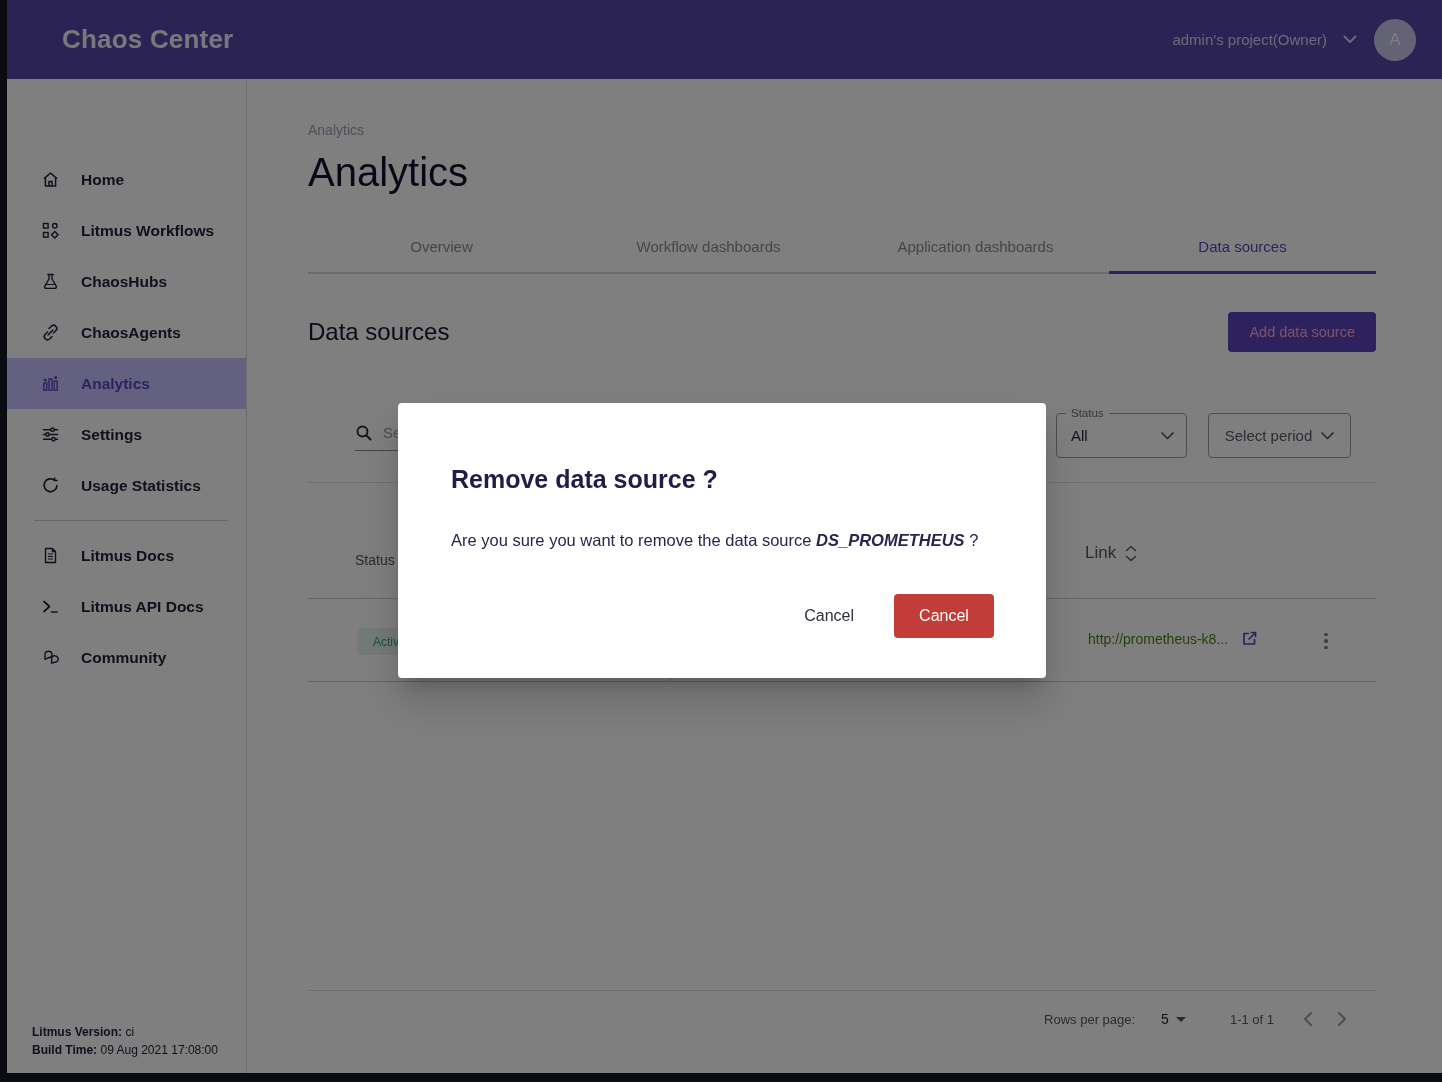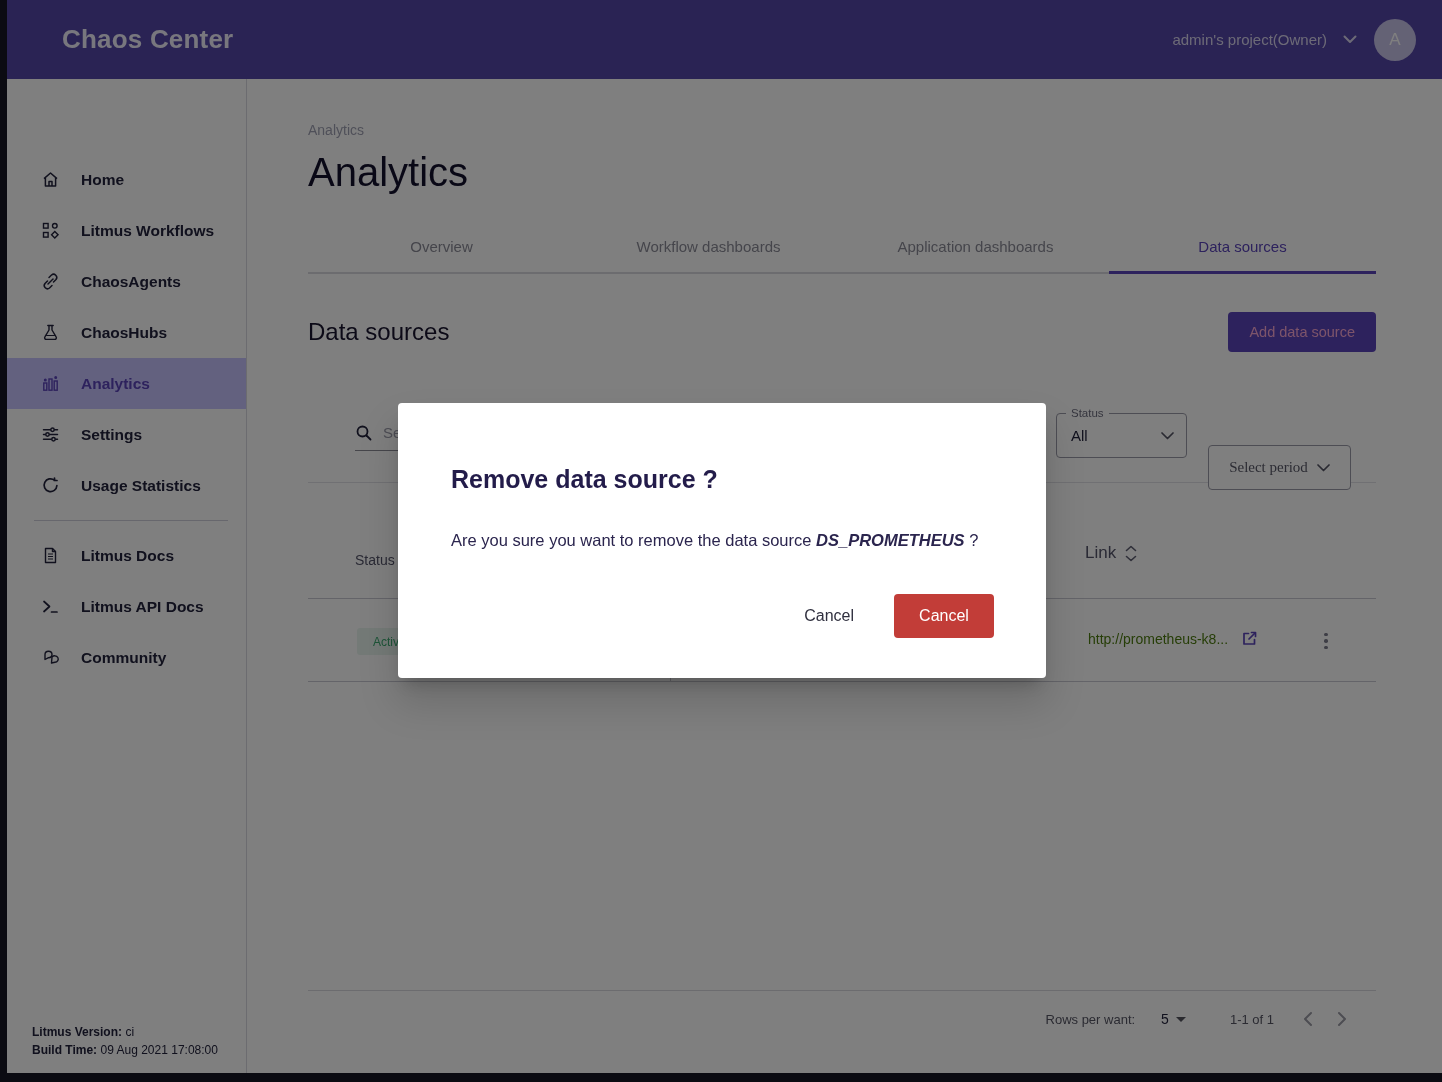--- a/index.html
+++ b/index.html
@@ -57,21 +57,21 @@
                       font-family:inherit; }
   .search-box input::placeholder { color:#9a9aa8; }
   .filters-right { position:absolute; right:25px; top:27px; display:flex; gap:21px; }
   .select-outlined { position:relative; width:131px; height:45px; border:1px solid #9a9aa8; border-radius:4px;
                      display:flex; align-items:center; padding:0 12px 0 14px; cursor:pointer; }
   .select-outlined .sel-label { position:absolute; top:-7px; left:9px; background:#fff; padding:0 5px;
                                 font-size:11.5px; color:#6b6b7d; }
   .select-outlined .sel-value { font-size:15px; color:#23233c; flex:1; }
   .btn-period { width:143px; height:45px; border:1px solid #9a9aa8; border-radius:4px; background:#fff;
                 display:flex; align-items:center; justify-content:center; gap:9px; font-size:15px;
-                color:#595968; cursor:pointer; font-family:Liberation Serif, serif;margin-top:32px; }
+                color:#595968; cursor:pointer; font-family:Liberation Sans, sans-serif; }
 
   .thead-row { height:116px; border-bottom:1px solid #c9c9d2; position:relative; }
   .th-status { position:absolute; left:47px; top:69px; font-size:14px; color:#55556a; }
   .th-link { position:absolute; left:777px; top:60px; display:flex; align-items:center; gap:9px;
              font-size:17px; color:#55556a; }
   .sort-stack { display:flex; flex-direction:column; gap:3px; cursor:pointer; }
 
   .trow { height:83px; border-bottom:1px solid #c9c9d2; position:relative; }
   .col-sep { position:absolute; left:362px; top:0; height:100%; width:1px; background:#c9c9d2; }
   .badge-active { position:absolute; left:49px; top:29px; height:27px; padding:0 16px; border-radius:3px;
@@ -147,36 +147,36 @@
               <rect x="2.5" y="2.5" width="4.6" height="4.6"></rect>
               <circle cx="13.8" cy="4.8" r="2.3"></circle>
               <rect x="2.5" y="11.5" width="4.6" height="4.6"></rect>
               <rect x="11.5" y="11.5" width="4.6" height="4.6" transform="rotate(45 13.8 13.8)"></rect>
             </svg>
         </span>
         <span>Litmus Workflows</span>
       </div>
       <div class="nav-item">
         <span class="nicon">
+          <svg width="19" height="19" viewBox="0 0 19 19" fill="none" stroke="currentColor" stroke-width="1.4" stroke-linecap="round" stroke-linejoin="round">
+              <path d="M6.8 2.5 H12.2 M8 2.5 V7 L3.9 13.9 A1.6 1.6 0 0 0 5.3 16.4 H13.7 A1.6 1.6 0 0 0 15.1 13.9 L11 7 V2.5"></path>
+              <path d="M5.5 12.5 H13.5" stroke-width="1.2"></path>
+            </svg>
+        </span>
+        <span>ChaosHubs</span>
+      </div>
+      <div class="nav-item">
+        <span class="nicon">
           <svg width="19" height="19" viewBox="0 0 19 19" fill="none" stroke="currentColor" stroke-width="1.5" stroke-linecap="round">
               <path d="M8 5.5 L10.5 3 a3.2 3.2 0 0 1 4.5 4.5 L12.5 10"></path>
               <path d="M11 13.5 L8.5 16 a3.2 3.2 0 0 1 -4.5 -4.5 L6.5 9"></path>
               <path d="M7 12 L12 7"></path>
             </svg>
         </span>
         <span>ChaosAgents</span>
-      </div>
-      <div class="nav-item">
-        <span class="nicon">
-          <svg width="19" height="19" viewBox="0 0 19 19" fill="none" stroke="currentColor" stroke-width="1.4" stroke-linecap="round" stroke-linejoin="round">
-              <path d="M6.8 2.5 H12.2 M8 2.5 V7 L3.9 13.9 A1.6 1.6 0 0 0 5.3 16.4 H13.7 A1.6 1.6 0 0 0 15.1 13.9 L11 7 V2.5"></path>
-              <path d="M5.5 12.5 H13.5" stroke-width="1.2"></path>
-            </svg>
-        </span>
-        <span>ChaosHubs</span>
       </div>
       <div class="nav-item active">
         <span class="nicon">
           <svg width="19" height="19" viewBox="0 0 19 19" fill="none" stroke="currentColor" stroke-width="1.4">
               <rect x="2.8" y="9" width="3" height="7.2"></rect>
               <rect x="8" y="5" width="3" height="11.2"></rect>
               <rect x="13.2" y="7" width="3" height="9.2"></rect>
               <circle cx="4.3" cy="6" r="0.8"></circle>
               <circle cx="14.7" cy="3.5" r="0.8"></circle>
             </svg>
@@ -321,21 +321,21 @@
         <div class="kebab">
             <i></i>
             <i></i>
             <i></i>
           </div>
       </div>
 
       <div class="tfill"></div>
 
       <div class="pag-row">
-        <span class="pag-label">Rows per want:</span>
+        <span class="pag-label">Rows per page:</span>
         <span class="pag-size">
           <span>5</span>
           <span class="tri-down"></span>
         </span>
         <span class="pag-range">1-1 of 1</span>
         <span class="pag-btn pag-prev">
           <svg width="10" height="16" viewBox="0 0 10 16">
               <polyline points="8,2 2,8 8,14" fill="none" stroke="#9a9aa4" stroke-width="2" stroke-linecap="round" stroke-linejoin="round"></polyline>
             </svg>
         </span>

